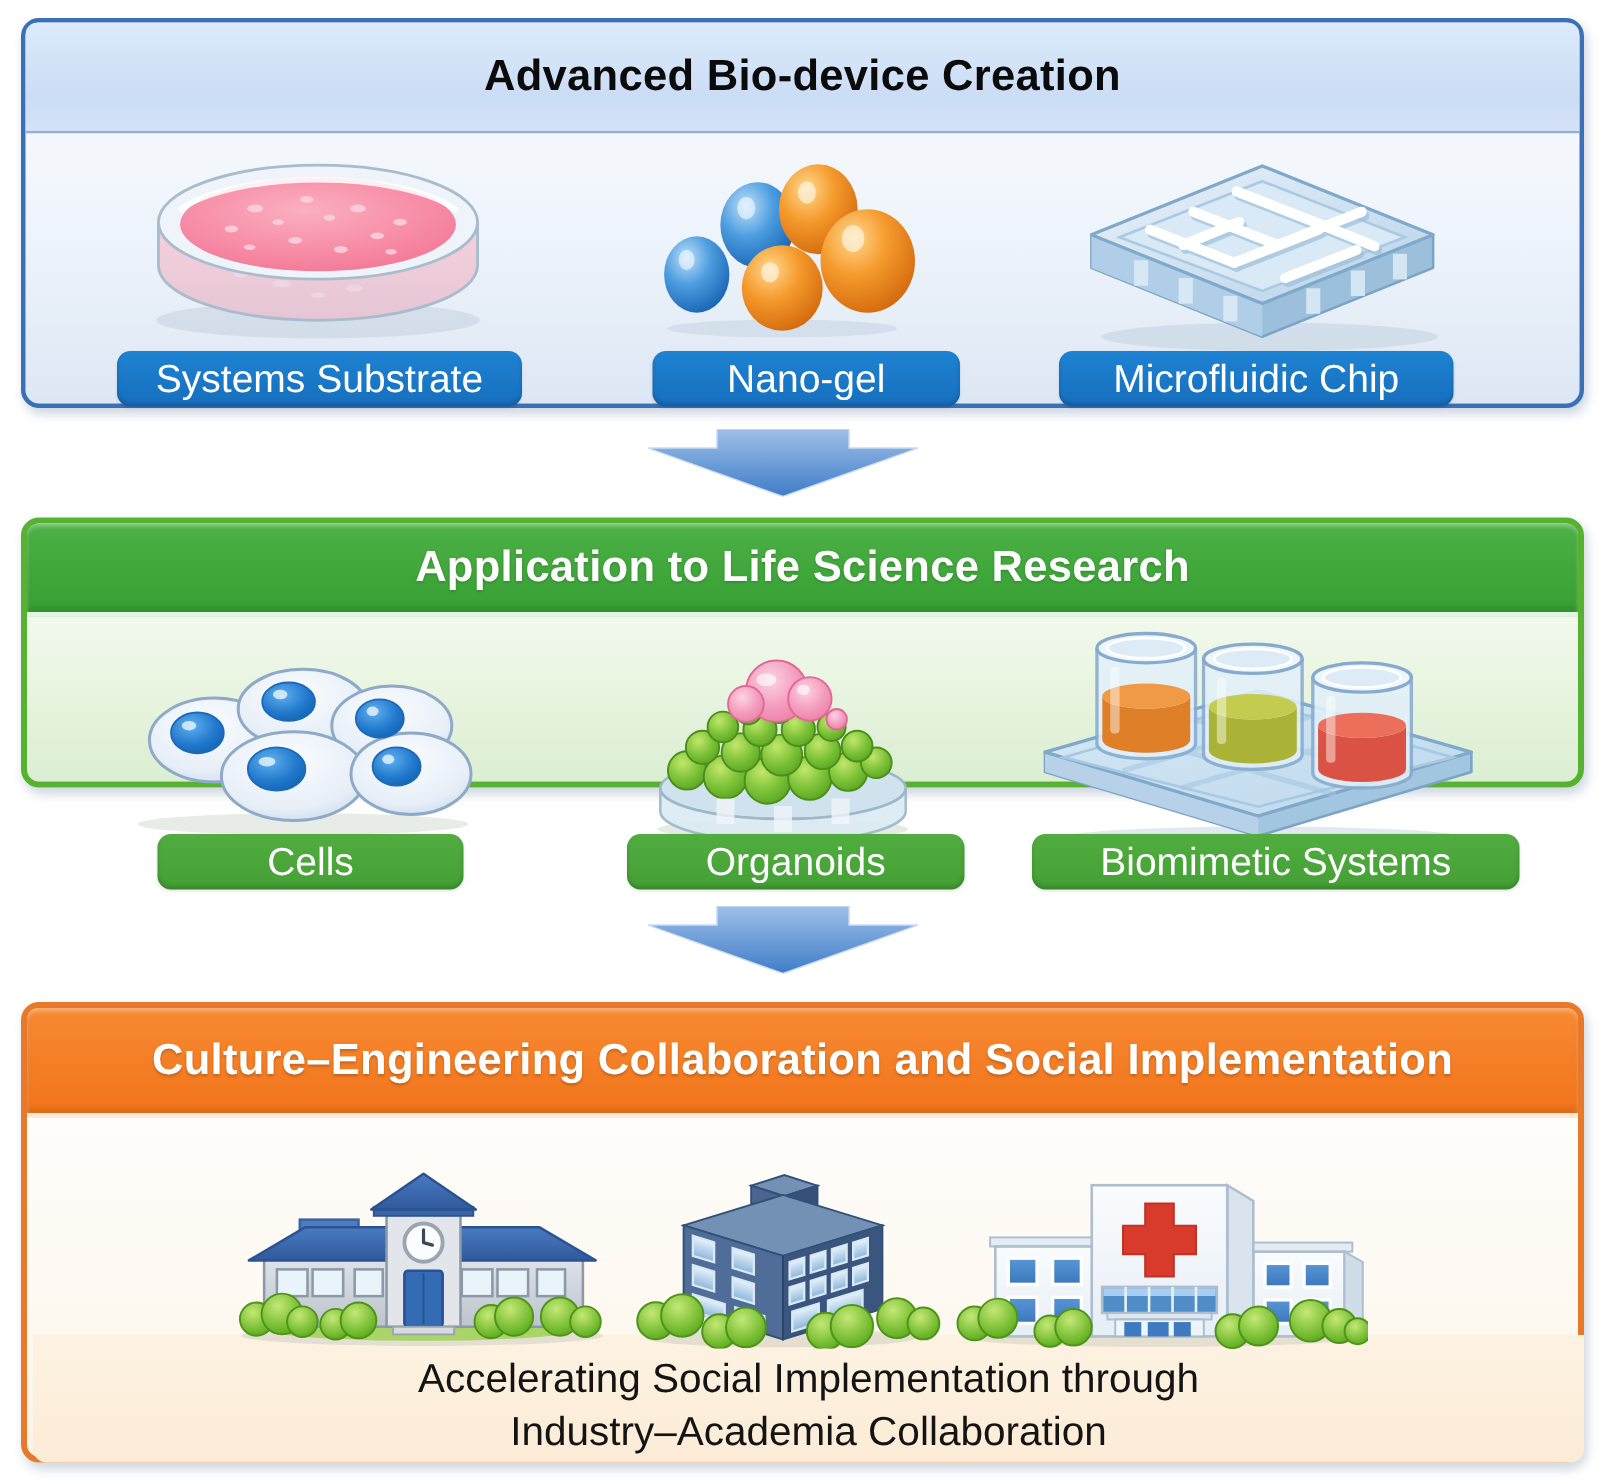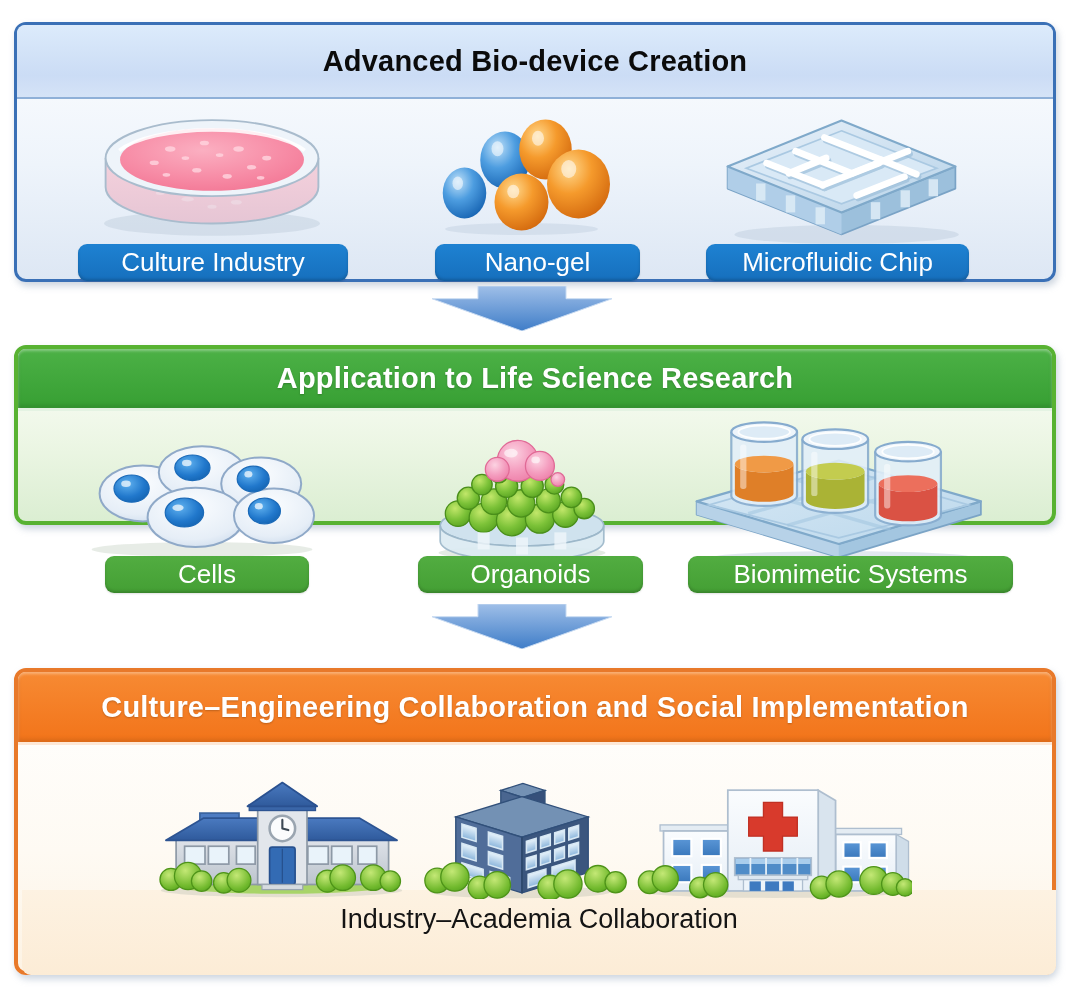--- a/index.html
+++ b/index.html
@@ -1,20 +1,20 @@
 <!DOCTYPE html>
 <html><head>
 <meta charset="utf-8">
 <style>
   html,body{margin:0;padding:0;background:#ffffff;}
   .canvas{position:relative;width:1074px;height:989px;background:#ffffff;
     font-family:"Liberation Sans",sans-serif;overflow:hidden;}
   .panel{position:absolute;left:14px;width:1042px;box-sizing:border-box;
     border-radius:12px;box-shadow:2px 4px 7px rgba(130,150,175,.40);}
-  .panel-blue{top:22px;height:260px;border:3px solid #3a70b6;
+  .panel-blue{top:12px;height:260px;border:3px solid #3a70b6;
     background:linear-gradient(180deg,#fdfeff 0%,#eef4fb 55%,#dde7f4 100%);}
   .panel-green{top:345px;height:180px;border:4px solid #58b232;
     background:linear-gradient(180deg,#fcfefb 0%,#ecf6e4 55%,#dbeed2 100%);}
   .panel-orange{top:668px;height:307px;border:4px solid #e8792a;
     background:linear-gradient(180deg,#ffffff 0%,#fefaf3 60%,#fdf3e4 100%);}
   .panel-header{position:absolute;left:0;top:0;width:100%;box-sizing:border-box;
     display:flex;align-items:center;justify-content:center;text-align:center;}
   .header-blue{height:74px;border-radius:8px 8px 0 0;
     background:linear-gradient(180deg,#dcebfb 0%,#cbdcf5 70%,#d5e3f7 100%);
     border-bottom:2px solid #8fb0d8;}
@@ -162,21 +162,21 @@
             <path d="M96 52 L162 78"></path>
           <path d="M162 78 L228 52"></path>
             <path d="M130 36 L196 62"></path>
             <path d="M196 62 L238 79"></path>
           <path d="M88 78 L132 60"></path>
             <path d="M168 104 L224 82"></path>
         </g>
       </svg>
     </figure>
 
-    <div class="tag tag-blue" style="left:61px;width:270px;">Culture Industry</div>
+    <div class="tag tag-blue" style="left:61px;width:270px;">Systems Substrate</div>
     <div class="tag tag-blue" style="left:418px;width:205px;">Nano-gel</div>
     <div class="tag tag-blue" style="left:689px;width:263px;">Microfluidic Chip</div>
   </section>
 
   <div class="flow-arrow" style="top:286px;">
     <svg viewBox="0 0 184 46" aria-hidden="true">
       <defs>
           <linearGradient id="ar1" x1="0" y1="0" x2="0" y2="1">
         <stop offset="0%" stop-color="#9fbfe8"></stop>
             <stop offset="100%" stop-color="#3f7dc8"></stop>
@@ -349,20 +349,21 @@
       <polygon points="47,0 137,0 137,13 184,13 92,46 0,13 47,13" fill="url(#ar2)" stroke="#c9dbf2" stroke-width="1"></polygon>
     </svg>
   </div>
 
   <section class="panel panel-orange">
     <header class="panel-header header-orange">
       <h2 class="title title-light">Culture–Engineering Collaboration and Social Implementation</h2>
     </header>
 
     <div class="caption-band">
+      <div>Accelerating Social Implementation through</div>
       <div>Industry–Academia Collaboration</div>
     </div>
 
     <figure class="illus" style="left:136px;top:102px;width:255px;">
       <svg viewBox="0 0 300 150" aria-hidden="true">
         <defs>
           <radialGradient id="scBush" cx="40%" cy="30%" r="80%">
             <stop offset="0%" stop-color="#c4e876"></stop>
               <stop offset="70%" stop-color="#72ba2e"></stop>
               <stop offset="100%" stop-color="#55a31e"></stop>

